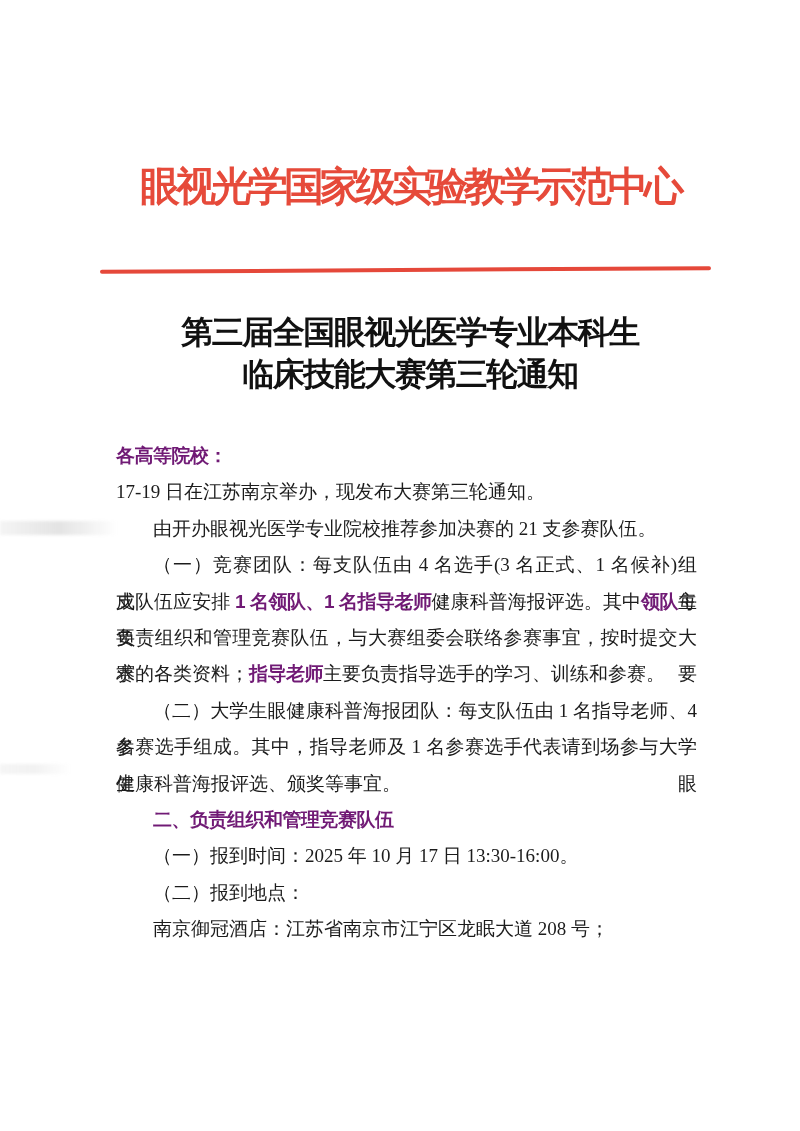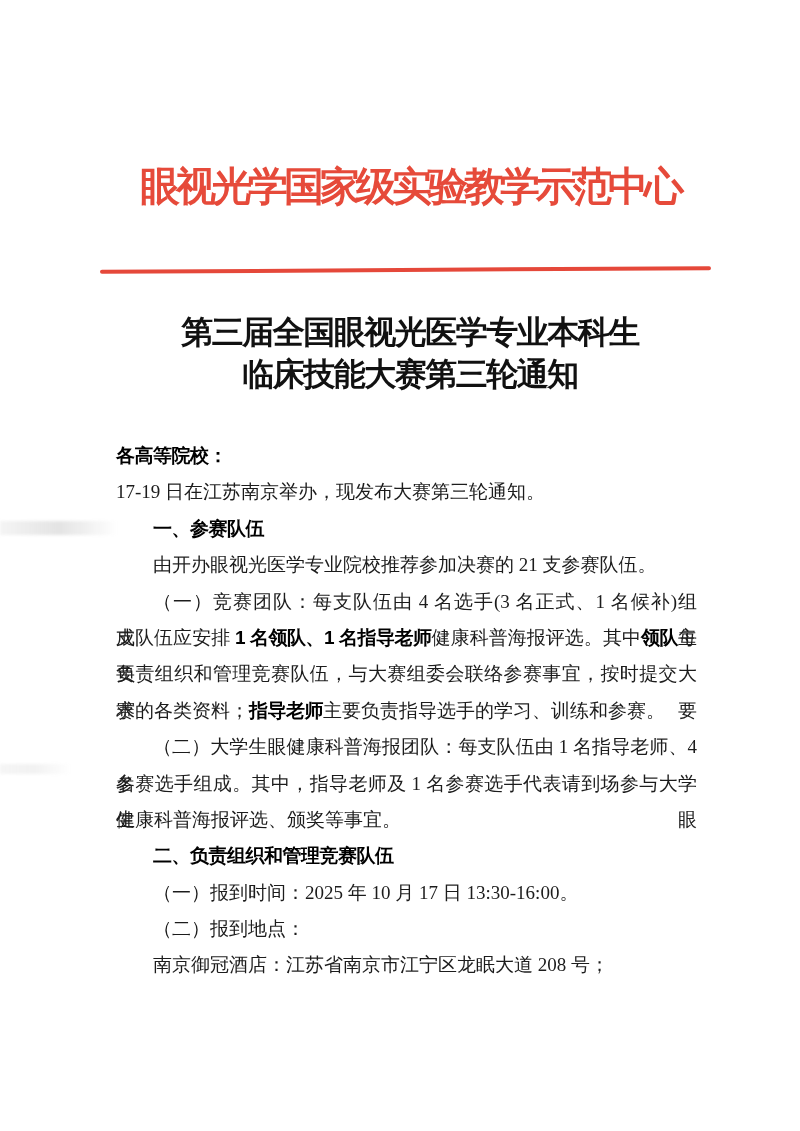--- a/index.html
+++ b/index.html
@@ -64,21 +64,21 @@
   }
   .line.indent { text-indent: 37px; }
   .line.justify {
     text-align: justify;
     text-align-last: justify;
     text-justify: inter-character;
   }
   .b {
     font-weight: 700;
     font-family: "Liberation Sans", sans-serif;
-    color: #000000;
+    color: #701a75;
     letter-spacing: -0.5px;
   }
   .smudge {
     position: absolute;
     pointer-events: none;
     filter: blur(1.5px);
   }
   .smudge-1 {
     top: 521px; left: 0; width: 118px; height: 14px;
     background: linear-gradient(to right, rgba(150,150,150,0.10), rgba(130,130,130,0.22), rgba(255,255,255,0));
@@ -97,21 +97,20 @@
   <div class="letterhead-rule" style="background: rgb(229, 72, 58);"></div>
 
   <div class="doc-title">
     <div>第三届全国眼视光医学专业本科生</div>
     <div>临床技能大赛第三轮通知</div>
   </div>
 
   <div class="doc-body" id="doc-body">
       <div class="line"><span class="b">各高等院校：</span></div>
       <div class="line"><span>17-19 日在江苏南京举办，现发布大赛第三轮通知。</span></div>
-      <div class="line indent"><span class="b">一、参赛队伍</span></div>
       <div class="line indent"><span>由开办眼视光医学专业院校推荐参加决赛的 21 支参赛队伍。</span></div>
       <div class="line indent justify"><span>（一）竞赛团队：每支队伍由 4 名选手(3 名正式、1 名候补)组成；每</span></div>
       <div class="line justify"><span>支队伍应安排 </span><span class="b">1 名领队、1 名指导老师</span><span>健康科普海报评选。其中</span><span class="b">领队</span><span>主要</span></div>
       <div class="line justify"><span>负责组织和管理竞赛队伍，与大赛组委会联络参赛事宜，按时提交大赛要</span></div>
       <div class="line"><span>求的各类资料；</span><span class="b">指导老师</span><span>主要负责指导选手的学习、训练和参赛。</span></div>
       <div class="line indent justify"><span>（二）大学生眼健康科普海报团队：每支队伍由 1 名指导老师、4 名</span></div>
       <div class="line justify"><span>参赛选手组成。其中，指导老师及 1 名参赛选手代表请到场参与大学生眼</span></div>
       <div class="line"><span>健康科普海报评选、颁奖等事宜。</span></div>
       <div class="line indent"><span class="b">二、负责组织和管理竞赛队伍</span></div>
       <div class="line indent"><span>（一）报到时间：2025 年 10 月 17 日 13:30-16:00。</span></div>

